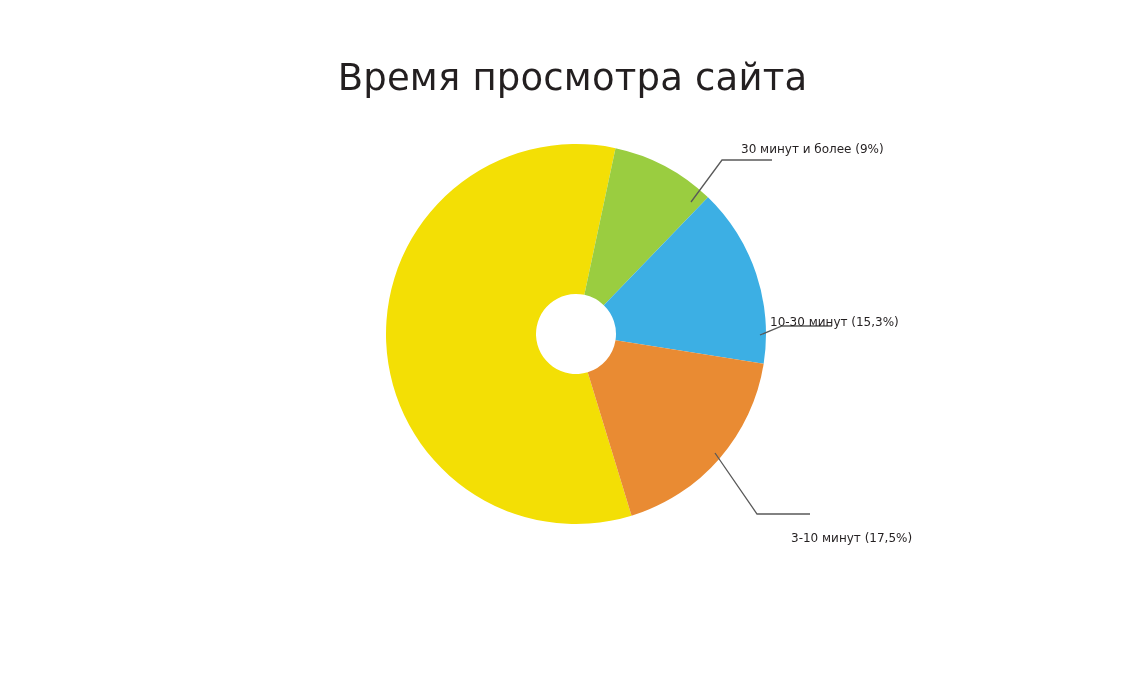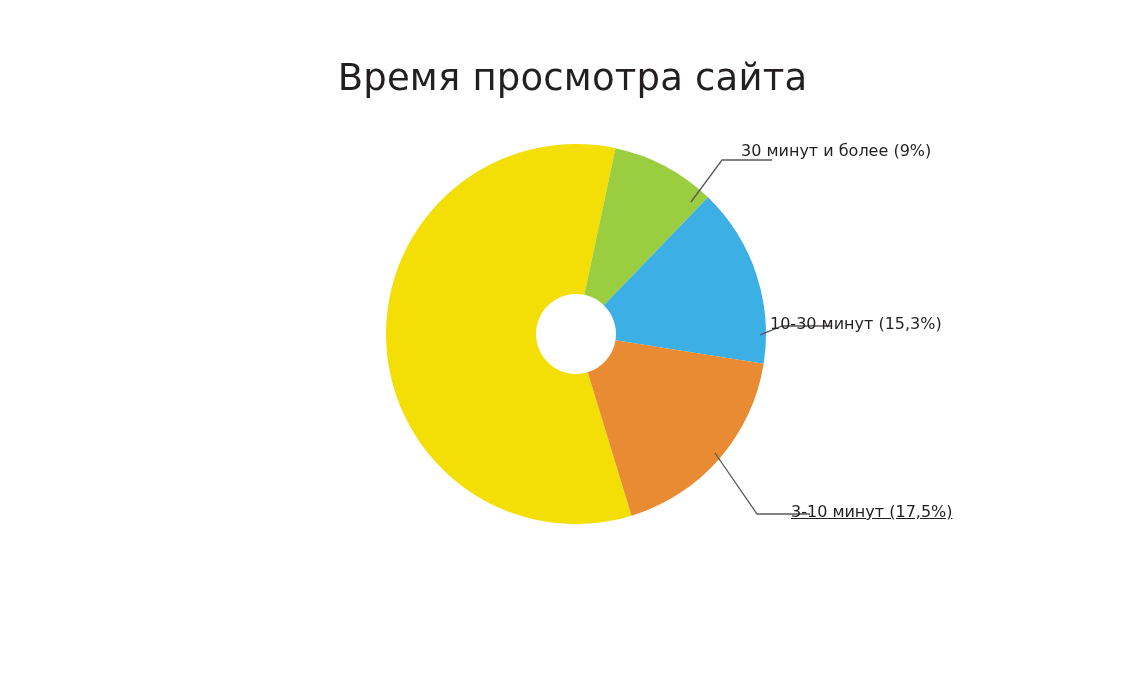--- a/index.html
+++ b/index.html
@@ -33,28 +33,28 @@
     display: inline-block;
     transform: translateX(-3px);
   }
   #pie-svg {
     position: absolute;
     left: 0;
     top: 0;
   }
   .slice-label {
     position: absolute;
-    font-size: 16px;
+    font-size: 12px;
     color: #231f20;
     white-space: nowrap;
     line-height: 1;
   }
   #label-0 { left: 729px; top: 143px; }
   #label-1 { left: 758px; top: 316px; }
-  #label-2 { left: 779px; top: 504px; text-decoration: underline; }
+  #label-2 { left: 779px; top: 532px; }
 </style>
 </head>
 <body>
 
 <div id="canvas">
 
   <div id="chart-title">
     <span class="title-inner">Время просмотра сайта</span>
   </div>
 

